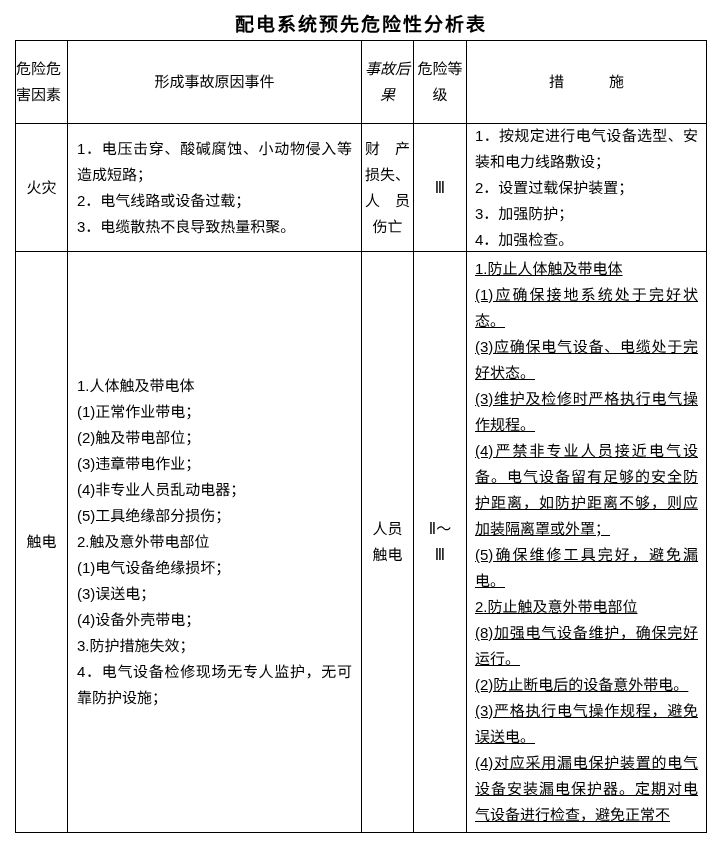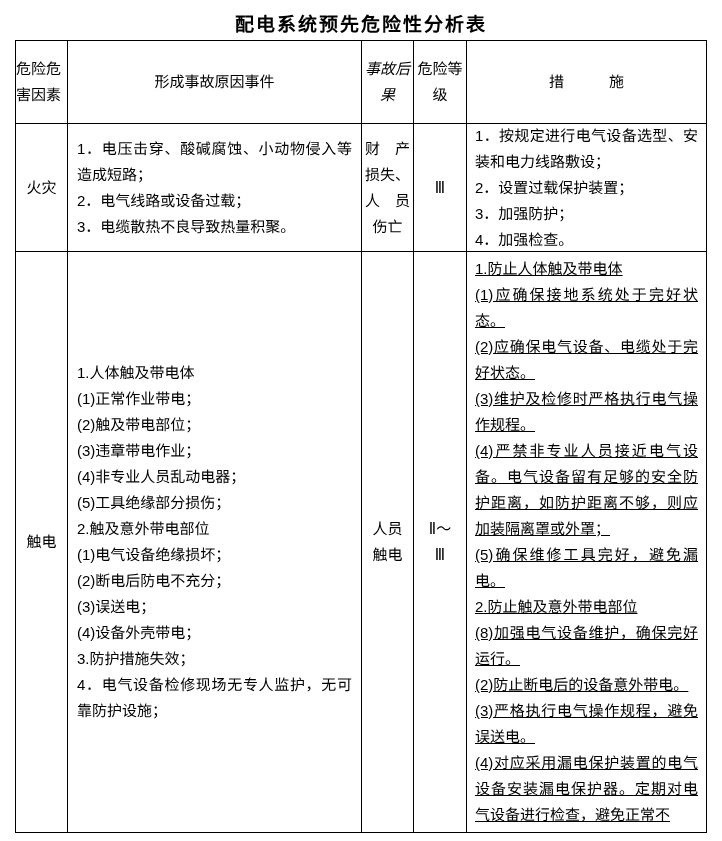--- a/index.html
+++ b/index.html
@@ -86,38 +86,37 @@
   </div>
   <div class="cell padx">
     <div class="para">1.人体触及带电体</div>
     <div class="para">(1)正常作业带电；</div>
     <div class="para">(2)触及带电部位；</div>
     <div class="para">(3)违章带电作业；</div>
     <div class="para">(4)非专业人员乱动电器；</div>
     <div class="para">(5)工具绝缘部分损伤；</div>
     <div class="para">2.触及意外带电部位</div>
     <div class="para">(1)电气设备绝缘损坏；</div>
-    <div class="para">(2)断电后防电不充分；</div>
     <div class="para">(3)误送电；</div>
     <div class="para">(4)设备外壳带电；</div>
     <div class="para">3.防护措施失效；</div>
     <div class="para">4．电气设备检修现场无专人监护，无可靠防护设施；</div>
   </div>
   <div class="cell center">
     <div class="stack-line">人员</div>
     <div class="stack-line">触电</div>
   </div>
   <div class="cell center">
     <div class="stack-line">Ⅱ～</div>
     <div class="stack-line">Ⅲ</div>
   </div>
   <div class="cell padx2 vtop">
     <div class="para">1.防止人体触及带电体</div>
     <div class="para">(1)应确保接地系统处于完好状态。</div>
-    <div class="para">(2)应确保电气设备、电缆处于完好状态。</div>
+    <div class="para">(3)应确保电气设备、电缆处于完好状态。</div>
     <div class="para">(3)维护及检修时严格执行电气操作规程。</div>
     <div class="para">(4)严禁非专业人员接近电气设备。电气设备留有足够的安全防护距离，如防护距离不够，则应加装隔离罩或外罩；</div>
     <div class="para">(5)确保维修工具完好，避免漏电。</div>
     <div class="para">2.防止触及意外带电部位</div>
     <div class="para">(8)加强电气设备维护，确保完好运行。</div>
     <div class="para">(2)防止断电后的设备意外带电。</div>
     <div class="para">(3)严格执行电气操作规程，避免误送电。</div>
     <div class="para">(4)对应采用漏电保护装置的电气设备安装漏电保护器。定期对电气设备进行检查，避免正常不</div>
   </div>
 

